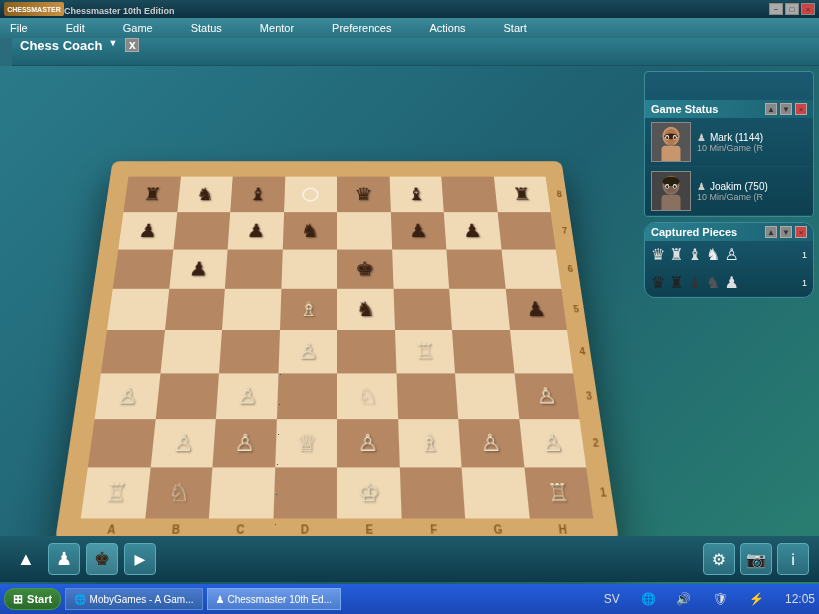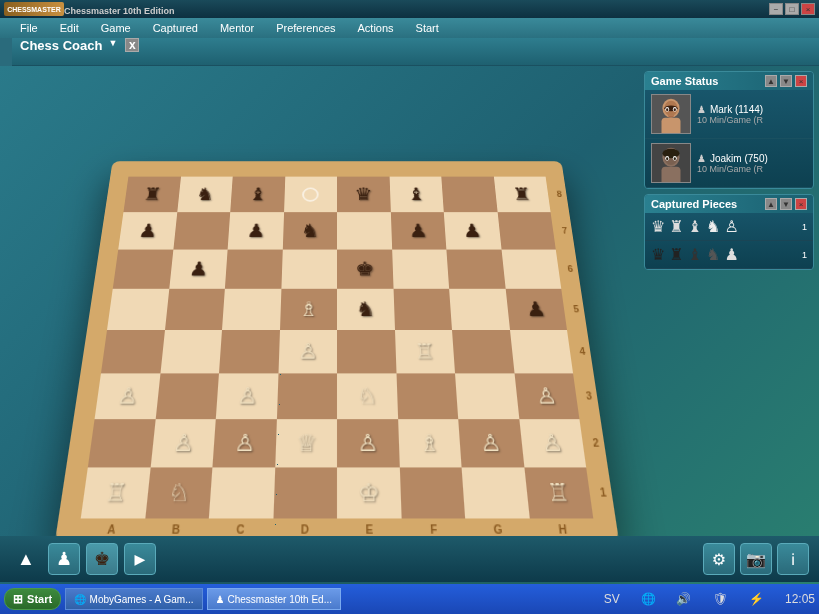--- a/index.html
+++ b/index.html
@@ -48,22 +48,22 @@
       color: #333;
     }
 
     
     #menu-bar {
       width: 100%;
       height: 20px;
       background: linear-gradient(to bottom, #3a8a9a, #2a7080);
       display: flex;
       align-items: center;
-      padding: 0 16px;
-      gap: 14px;
+      padding: 0 6px;
+      gap: 30px;
     }
     .menu-item {
       color: white;
       font-size: 11px;
       cursor: pointer;
       padding: 2px 4px;
     }
 
     
     #toolbar {
@@ -220,20 +220,21 @@
       border-radius: 4px;
       margin-bottom: 5px;
       overflow: hidden;
     }
     #game-status-header {
       background: linear-gradient(to right, #2a8090, #1a6070);
       padding: 3px 6px;
       display: flex;
       align-items: center;
       justify-content: space-between;
+      margin-top: 28px;
     }
     #game-status-title {
       color: white;
       font-size: 11px;
       font-weight: bold;
     }
     .panel-controls {
       display: flex;
       gap: 3px;
     }
@@ -293,21 +294,21 @@
     }
     .player-game-info {
       color: #aaa;
       font-size: 9px;
     }
 
     
     #captured-panel {
       background: linear-gradient(to bottom, #1a5a70, #0d4050);
       border: 1px solid #3a8a9a;
-      border-radius: 4px;
+      border-radius: 11px;
       overflow: hidden;
     }
     #captured-header {
       background: linear-gradient(to right, #2a8090, #1a6070);
       padding: 3px 6px;
       display: flex;
       align-items: center;
       justify-content: space-between;
     }
     #captured-title {
@@ -443,21 +444,21 @@
     <div class="title-btn">−</div>
     <div class="title-btn">□</div>
     <div class="title-btn" style="background:#cc4444;">×</div>
   </div>
 </div>
 
 <div id="menu-bar">
   <span class="menu-item">File</span>
   <span class="menu-item">Edit</span>
   <span class="menu-item">Game</span>
-  <span class="menu-item">Captured</span>
+  <span class="menu-item">Status</span>
   <span class="menu-item">Mentor</span>
   <span class="menu-item">Preferences</span>
   <span class="menu-item">Actions</span>
   <span class="menu-item">Start</span>
 </div>
 
 <div id="toolbar">
   <span id="coach-label">Chess Coach</span>
   <div id="coach-dropdown">
     <span style="font-size:9px;">▼</span>

